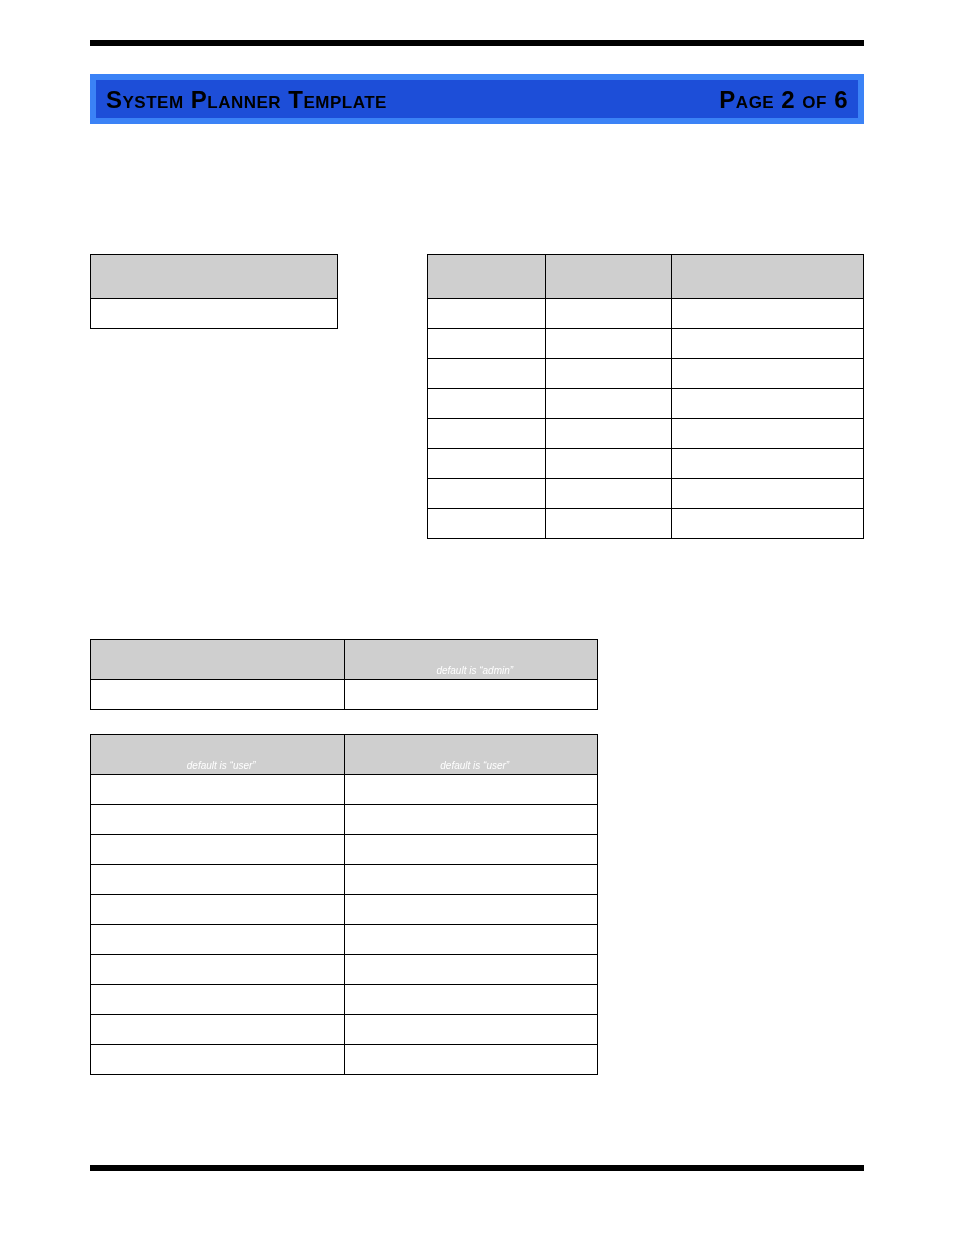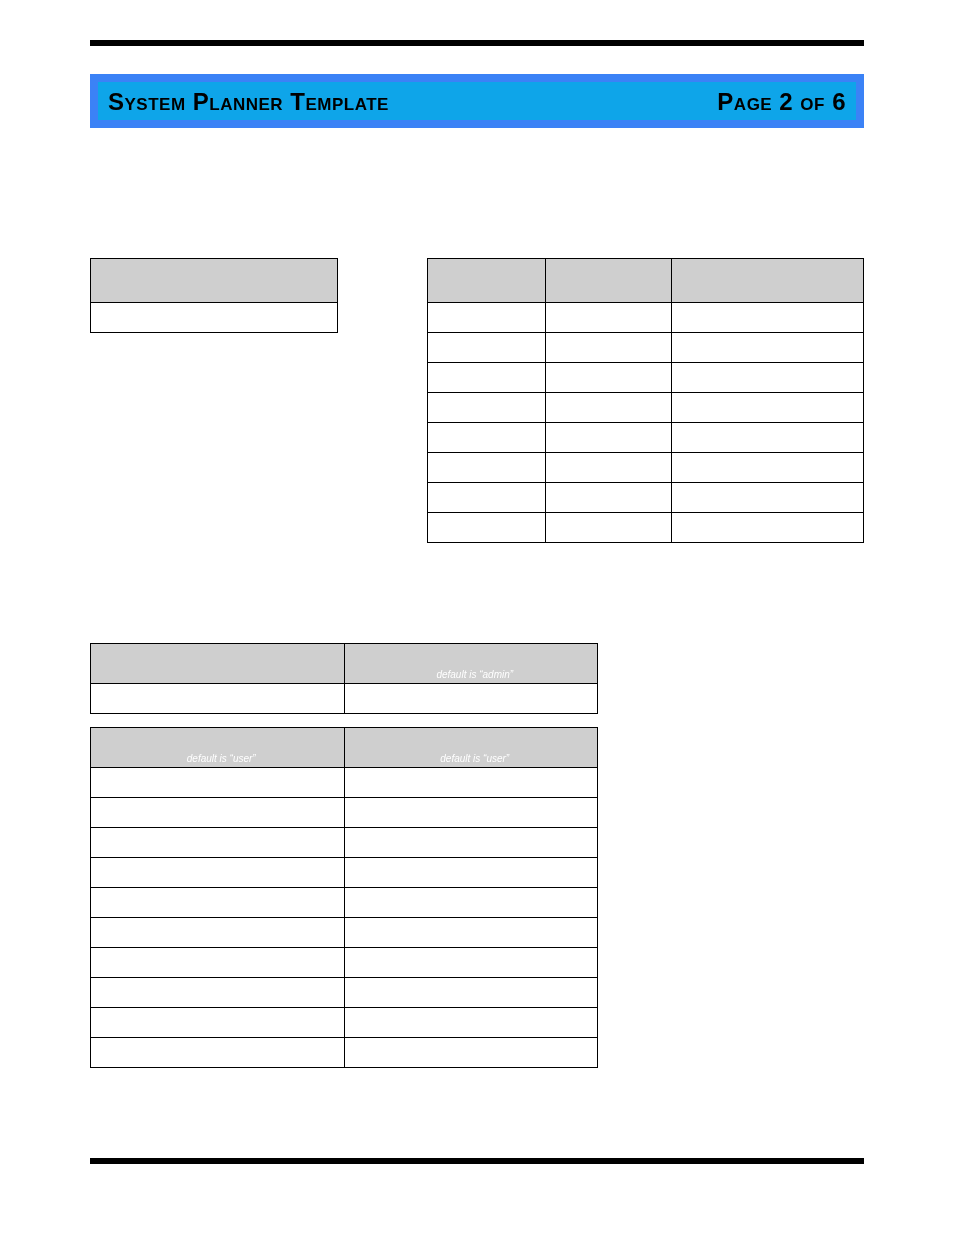--- a/index.html
+++ b/index.html
@@ -15,22 +15,22 @@
     width: 954px;
     padding: 40px 90px 60px 90px;
     position: relative;
   }
   .top-rule {
     height: 6px;
     background: #000;
     margin-bottom: 28px;
   }
   .title-bar {
-    border: 8px solid #3b82f6;
-    background: #0ea5e9;
+    border: 6px solid #3b82f6;
+    background: #1d4ed8;
     padding: 6px 10px 4px 10px;
     display: flex;
     justify-content: space-between;
     align-items: baseline;
   }
   .title-text, .page-of {
     font-weight: bold;
     font-size: 24px;
     letter-spacing: 0.5px;
   }
@@ -68,21 +68,21 @@
     text-align: center;
     display: block;
     padding-top: 22px;
     padding-left: 8px;
   }
   .admin-table-wrap {
     margin-top: 100px;
     width: 508px;
   }
   .user-table-wrap {
-    margin-top: 13px;
+    margin-top: 24px;
     width: 508px;
   }
   .bottom-rule {
     height: 6px;
     background: #000;
     margin-top: 90px;
   }
 </style>
 </head>
 <body>

